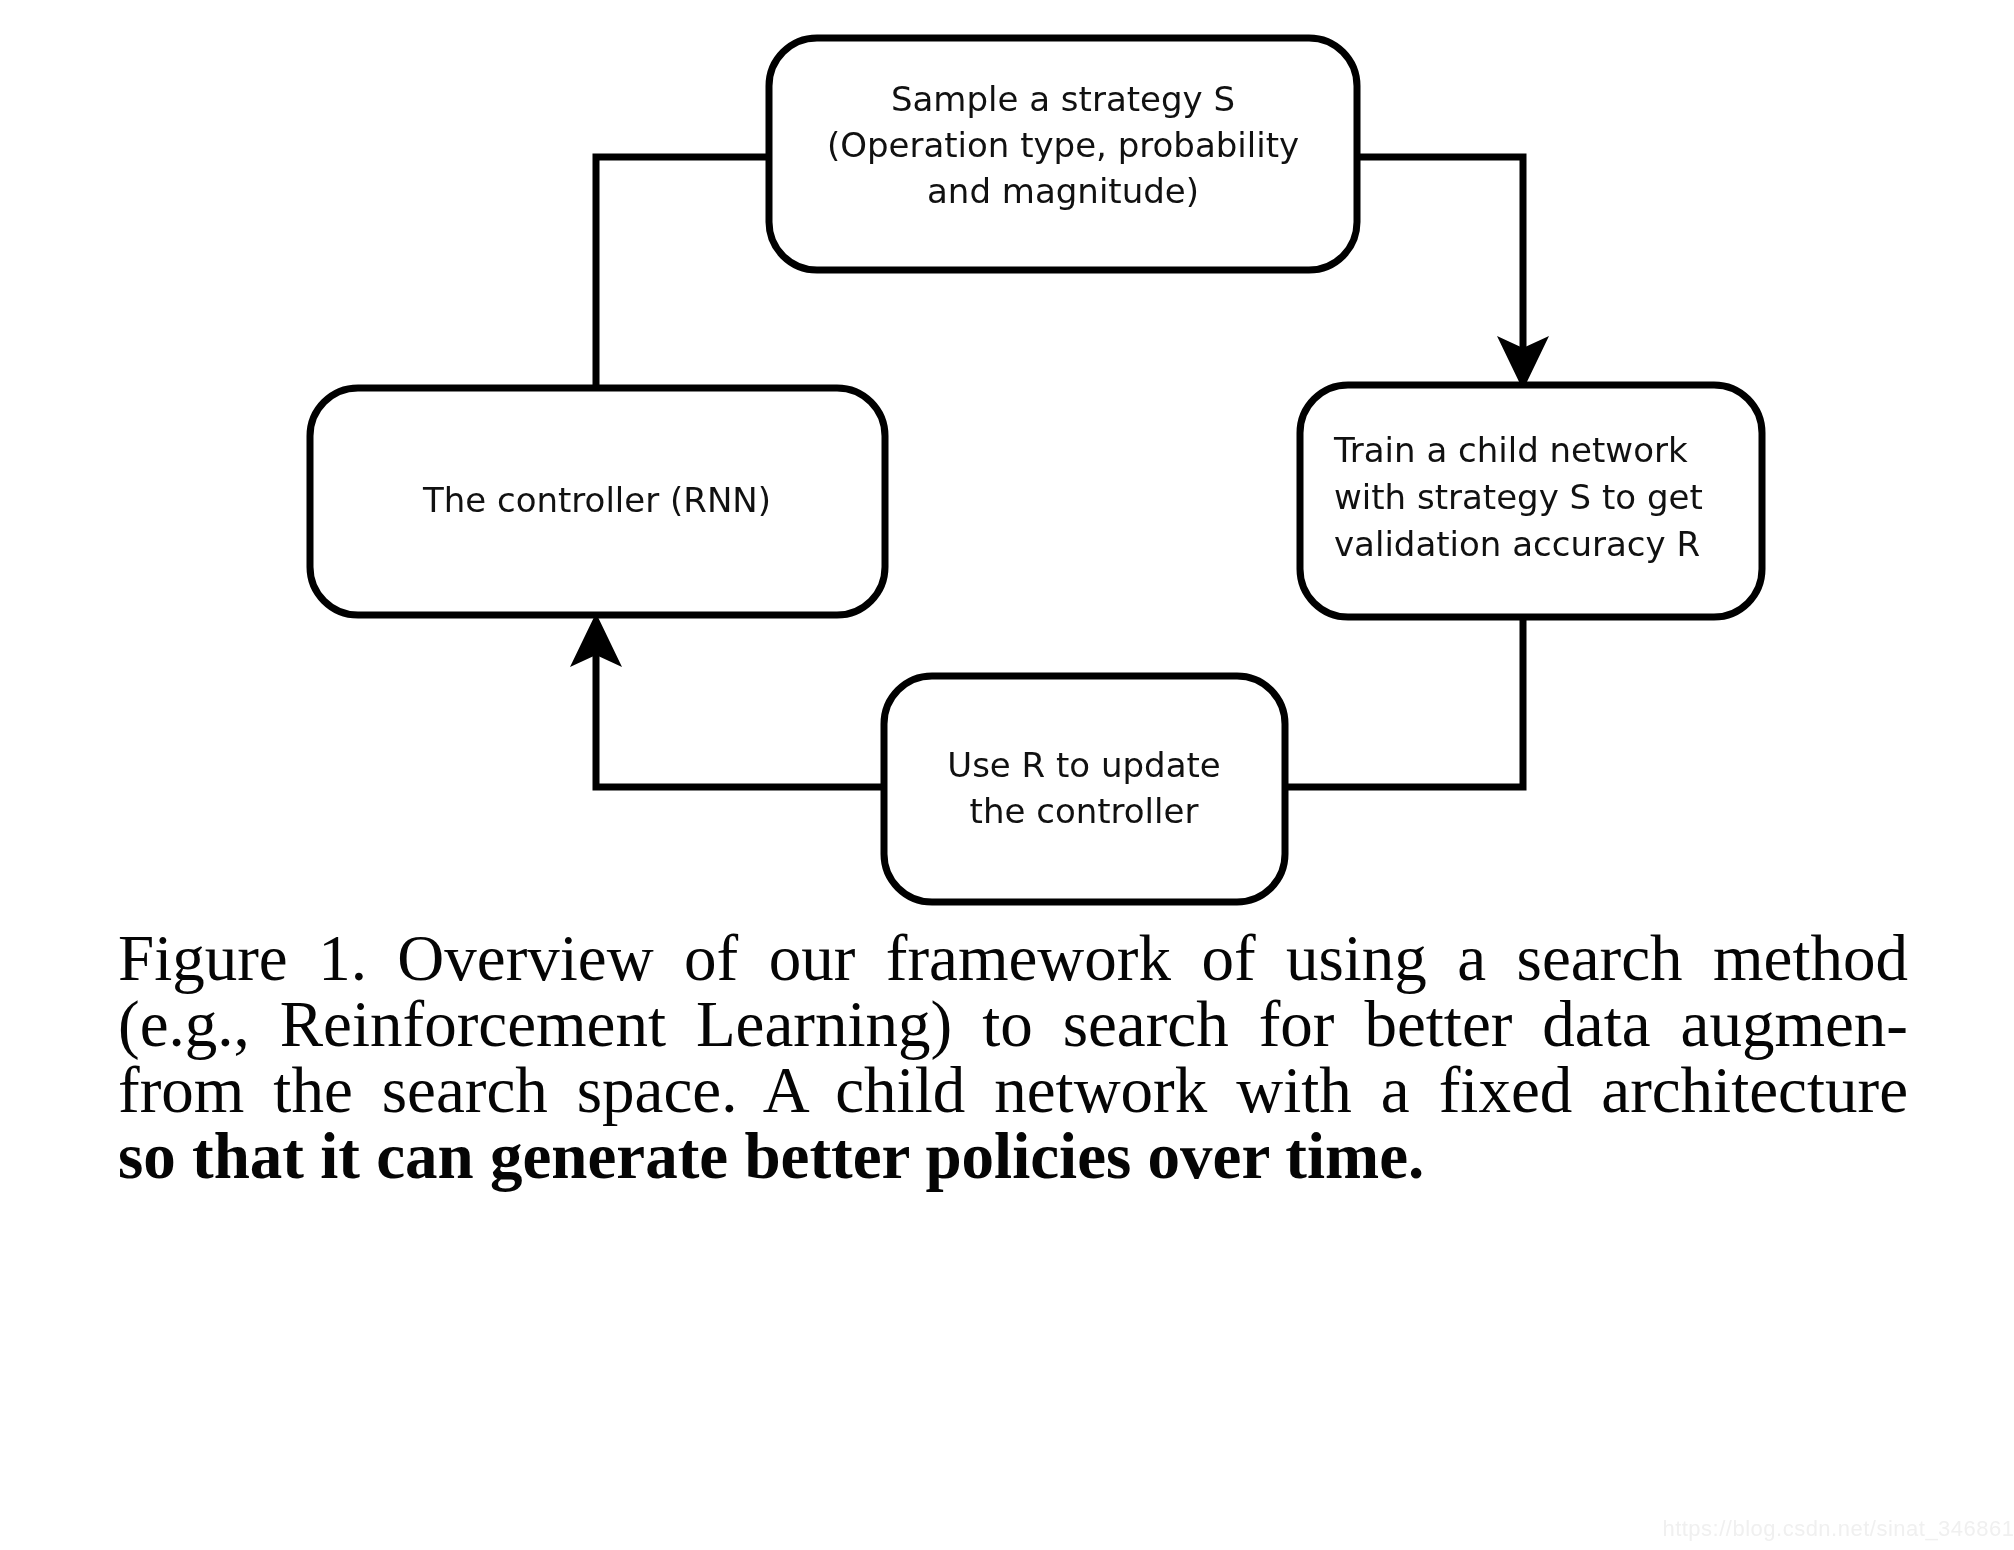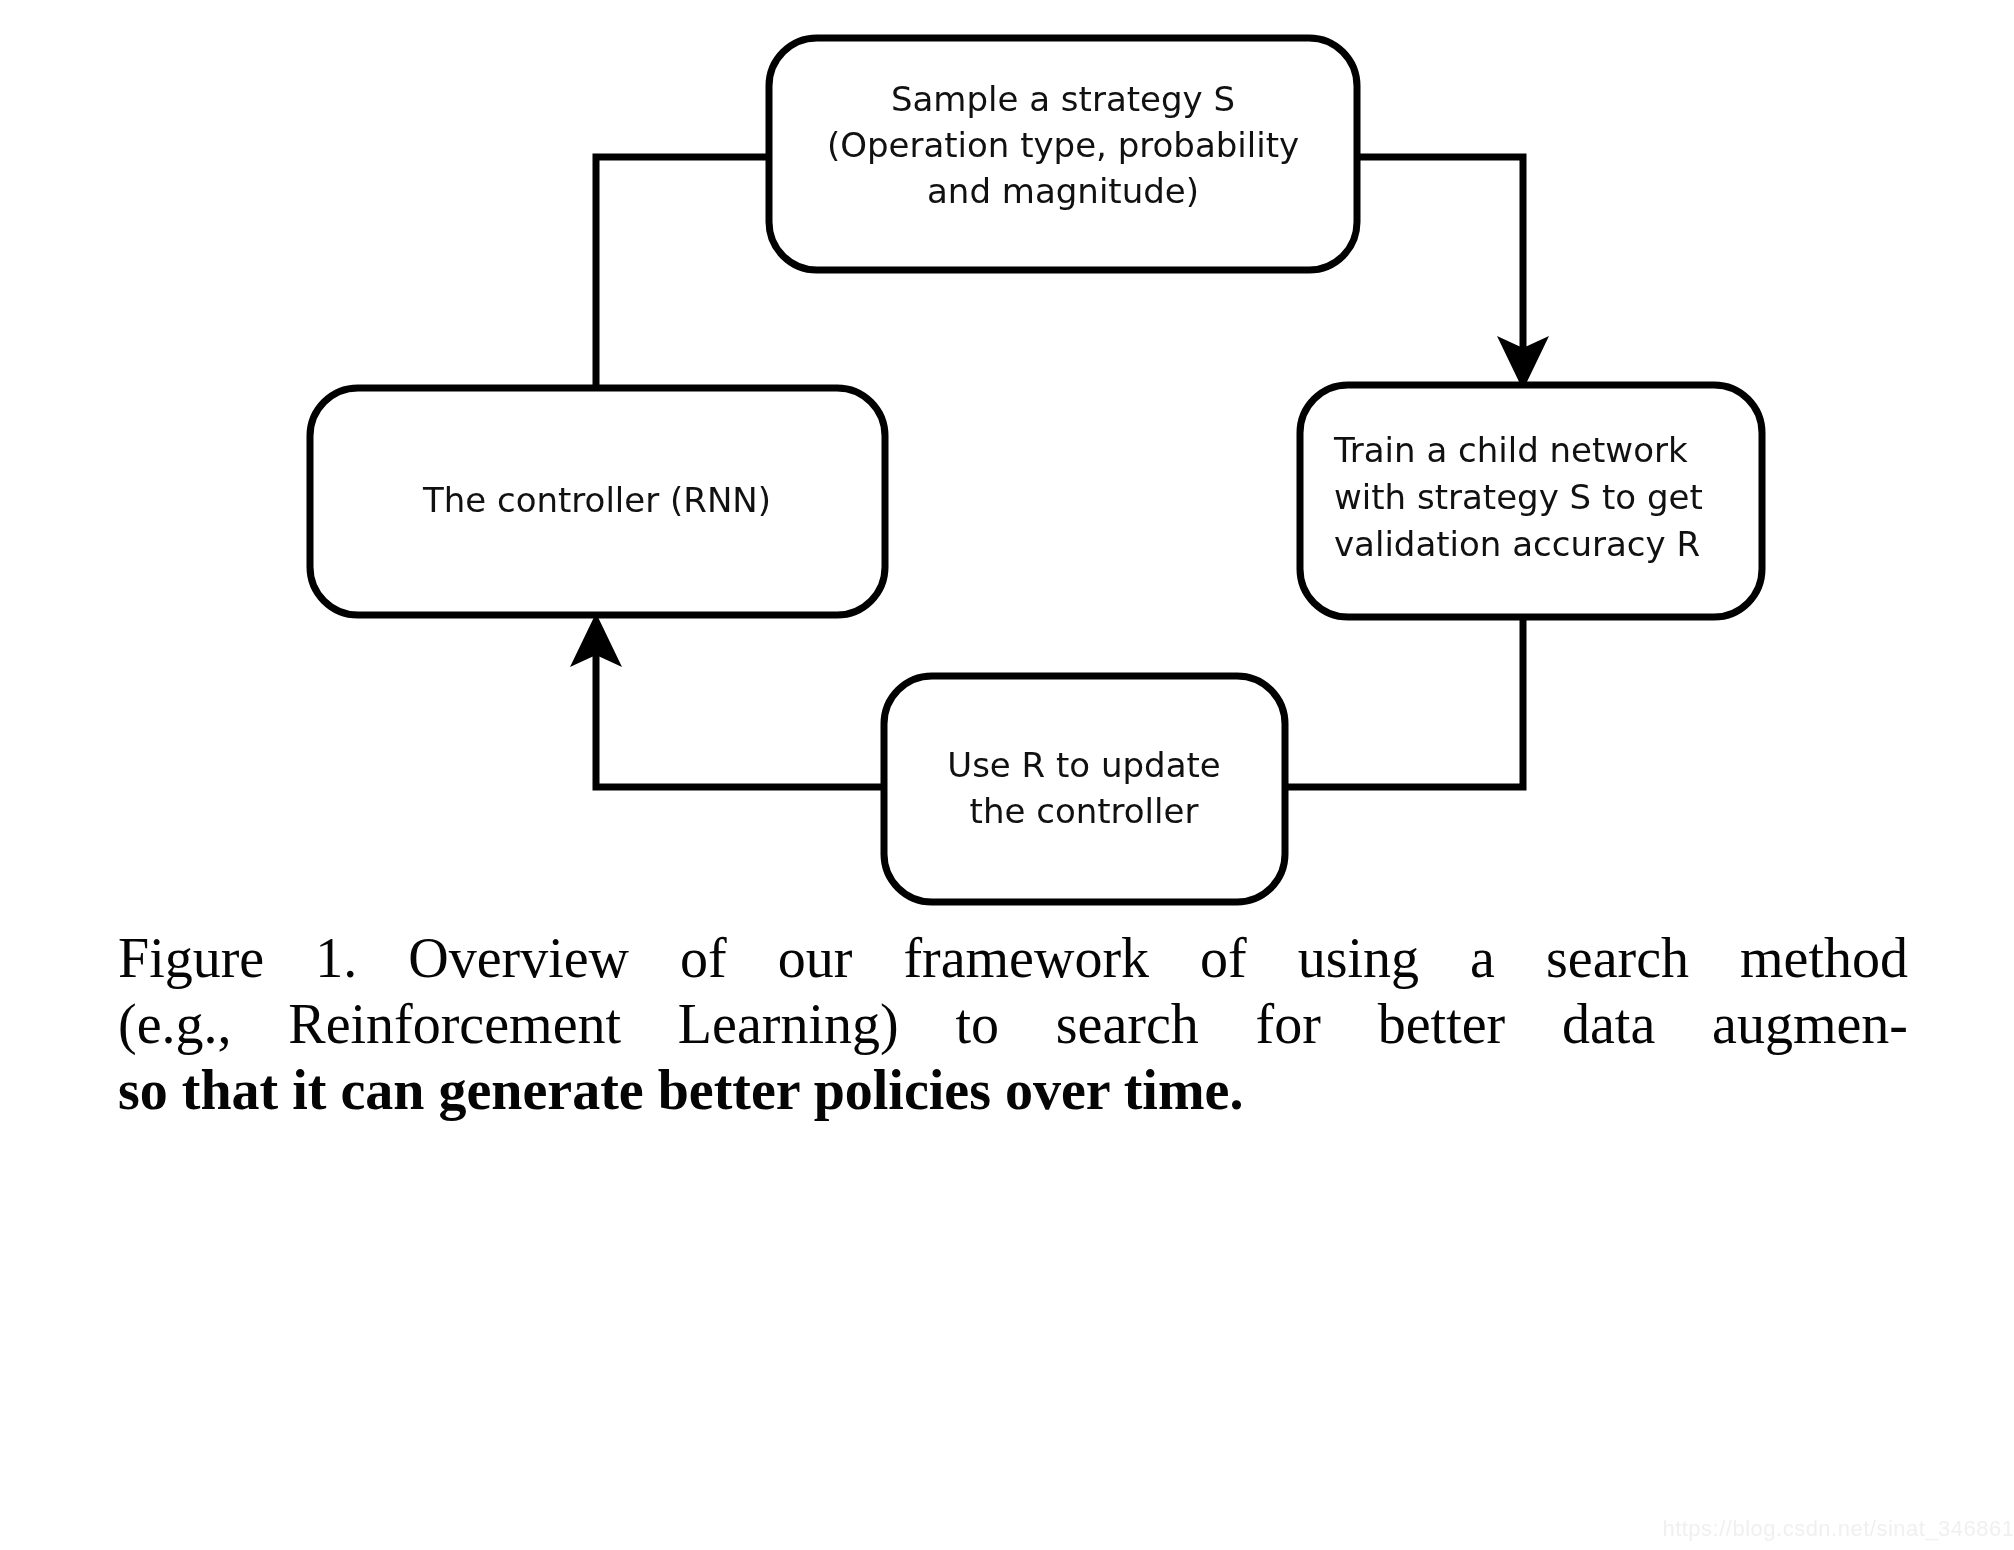--- a/index.html
+++ b/index.html
@@ -50,21 +50,21 @@
     font-size: 34px;
     fill: #111111;
   }
 
   #caption {
     position: absolute;
     left: 118px;
     top: 925px;
     width: 1790px;
     font-family: "Liberation Serif", "DejaVu Serif", serif;
-    font-size: 56px;
+    font-size: 65px;
     line-height: 66px;
     color: #050505;
     text-align: justify;
     text-justify: inter-word;
     letter-spacing: 0px;
   }
   #caption p {
     margin: 0;
     padding: 0;
     text-align: justify;
@@ -126,18 +126,19 @@
       <rect class="box-rect" x="884" y="676" width="401" height="226" rx="48" ry="48"></rect>
       <text class="box-label" x="1084" y="777" text-anchor="middle">Use R to update</text>
       <text class="box-label" x="1084" y="823" text-anchor="middle">the controller</text>
     </g>
 
   </svg>
 
   <div id="caption">
     <p>Figure 1. Overview of our framework of using a search method</p>
     <p>(e.g., Reinforcement Learning) to search for better data augmen-</p>
+    <p>from the search space.  A child network with a fixed architecture</p>
     <p class="final">so that it can generate better policies over time.</p>
   </div>
 
   <div id="watermark">https://blog.csdn.net/sinat_34686158</div>
 
 </div>
 
 </body></html>

